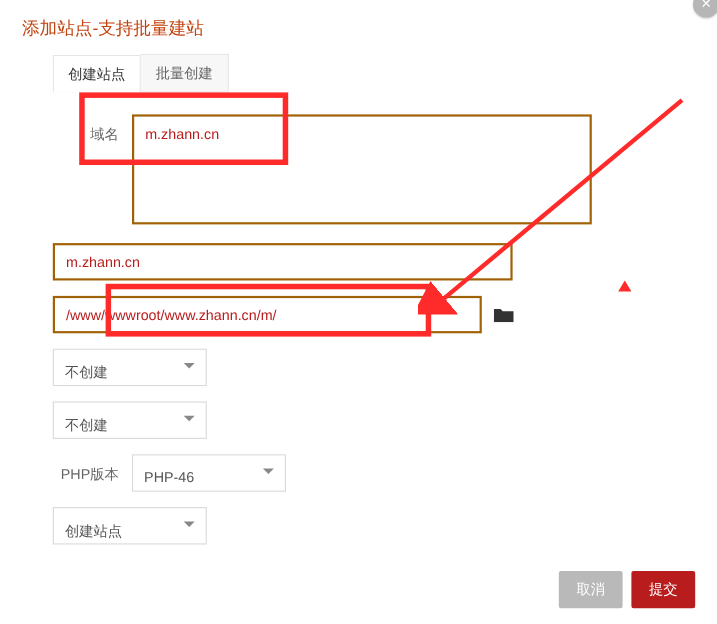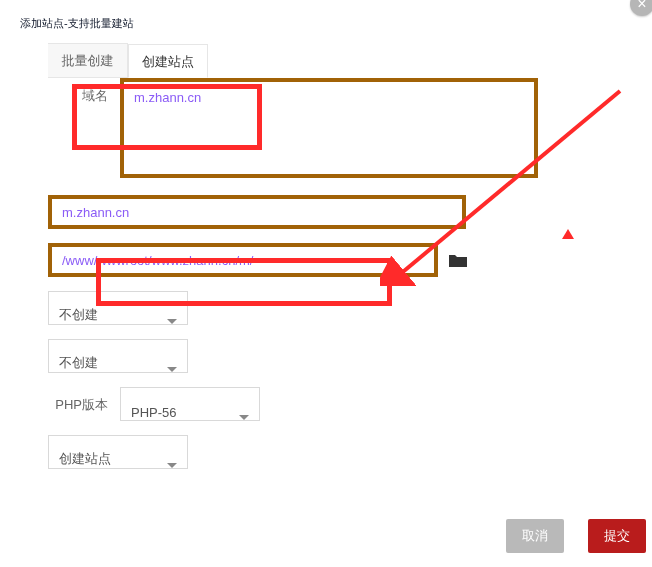--- a/index.html
+++ b/index.html
@@ -1,57 +1,57 @@
 <!DOCTYPE html>
 <html><head>
 <meta charset="utf-8">
 <style>
   html,body{margin:0;padding:0;font-family:"Microsoft YaHei",Arial,sans-serif;font-size:13px;color:#333;background:#fff}
   .dialog{width:652px;height:567px;box-sizing:border-box;position:relative;background:#fff;box-shadow:0 0 10px rgba(0,0,0,.05)}
-  .dialog-title{padding:16px 20px 12px 20px;font-size:11px;color:#0f172a}
+  .dialog-title{padding:16px 20px 12px 20px;font-size:16px;color:#c2410c}
   .close-btn{position:absolute;top:-8px;right:-2px;width:24px;height:24px;border-radius:50%;background:#b6b6b6;color:#fff;font-size:16px;line-height:24px;text-align:center;cursor:pointer;box-shadow:0 1px 2px rgba(0,0,0,.2)}
   .body{padding:0 48px 0 48px;box-sizing:border-box}
   .tabs{display:flex;border-bottom:1px solid #e6e6e6;width:160px}
   .tab{width:80px;height:34px;line-height:34px;text-align:center;font-size:13px;color:#666;border:1px solid #e6e6e6;border-bottom:none;background:#f7f7f7;cursor:pointer;box-sizing:border-box}
   .tab.active{background:#fff;color:#333;border-bottom:1px solid #fff;position:relative;top:1px}
   .tab.inactive{border-left:none}
-  .form{}
+  .form{margin-top:20px}
   .row{display:flex;align-items:flex-start;margin-bottom:14px}
   .label{width:60px;text-align:right;padding-right:12px;padding-top:9px;color:#666;font-size:13px;flex-shrink:0}
   .field{flex:1}
-  textarea.inp,input.inp{width:418px;box-sizing:border-box;border:4px solid #a16207;padding:8px 10px;font-size:13px;color:#8b5cf6;font-family:inherit;outline:none;background:#fff}
+  textarea.inp,input.inp{width:418px;box-sizing:border-box;border:2px solid #a16207;padding:8px 10px;font-size:13px;color:#b91c1c;font-family:inherit;outline:none;background:#fff}
   textarea.inp{height:100px;resize:none}
   input.inp{height:34px}
   input.inp.path{width:390px}
-  .select{width:140px;height:34px;border:1px solid #d9d9d9;display:flex;align-items:flex-end;justify-content:space-between;padding:0 10px;box-sizing:border-box;color:#555;cursor:pointer;background:#fff}
+  .select{width:140px;height:34px;border:1px solid #d9d9d9;display:flex;align-items:flex-start;justify-content:space-between;padding:12px 10px;box-sizing:border-box;color:#555;cursor:pointer;background:#fff}
   .select .caret{width:0;height:0;border-left:5px solid transparent;border-right:5px solid transparent;border-top:5px solid #888}
   .folder-btn{display:inline-flex;align-items:center;justify-content:center;width:28px;height:34px;margin-left:6px;cursor:pointer;vertical-align:top}
   .red-triangle{position:absolute;width:0;height:0;border-left:6px solid transparent;border-right:6px solid transparent;border-bottom:10px solid #ff2a2a}
-  .footer{position:absolute;bottom:14px;right:6px;display:flex;gap:24px}
+  .footer{position:absolute;bottom:14px;right:20px;display:flex;gap:8px}
   .btn{height:34px;padding:0 16px;border:none;font-size:13px;cursor:pointer;color:#fff;border-radius:2px}
   .btn.cancel{background:#b9b9b9}
   .btn.submit{background:#b91c1c}
   
   .anno{position:absolute;border:5px solid #ff2a2a;pointer-events:none;box-sizing:border-box}
   svg.arrow{position:absolute;pointer-events:none}
 </style>
 </head>
 <body>
 
 <div class="dialog">
 
   <div class="close-btn">×</div>
 
   <div class="dialog-title">添加站点-支持批量建站</div>
 
   <div class="body">
 
     <div class="tabs">
+      <div class="tab active">创建站点</div>
       <div class="tab inactive">批量创建</div>
-      <div class="tab active">创建站点</div>
     </div>
 
     <div class="form">
 
       <div class="row">
         <div class="label">域名</div>
         <div class="field">
           <textarea class="inp" style="">m.zhann.cn</textarea>
         </div>
       </div>
@@ -89,21 +89,21 @@
             <span>不创建</span>
             <span class="caret"></span>
           </div>
         </div>
       </div>
 
       <div class="row">
         <div class="label">PHP版本</div>
         <div class="field">
           <div class="select">
-            <span>PHP-56</span>
+            <span>PHP-46</span>
             <span class="caret"></span>
           </div>
         </div>
       </div>
 
       <div class="row">
         <div class="field">
           <div class="select">
             <span>创建站点</span>
             <span class="caret"></span>

